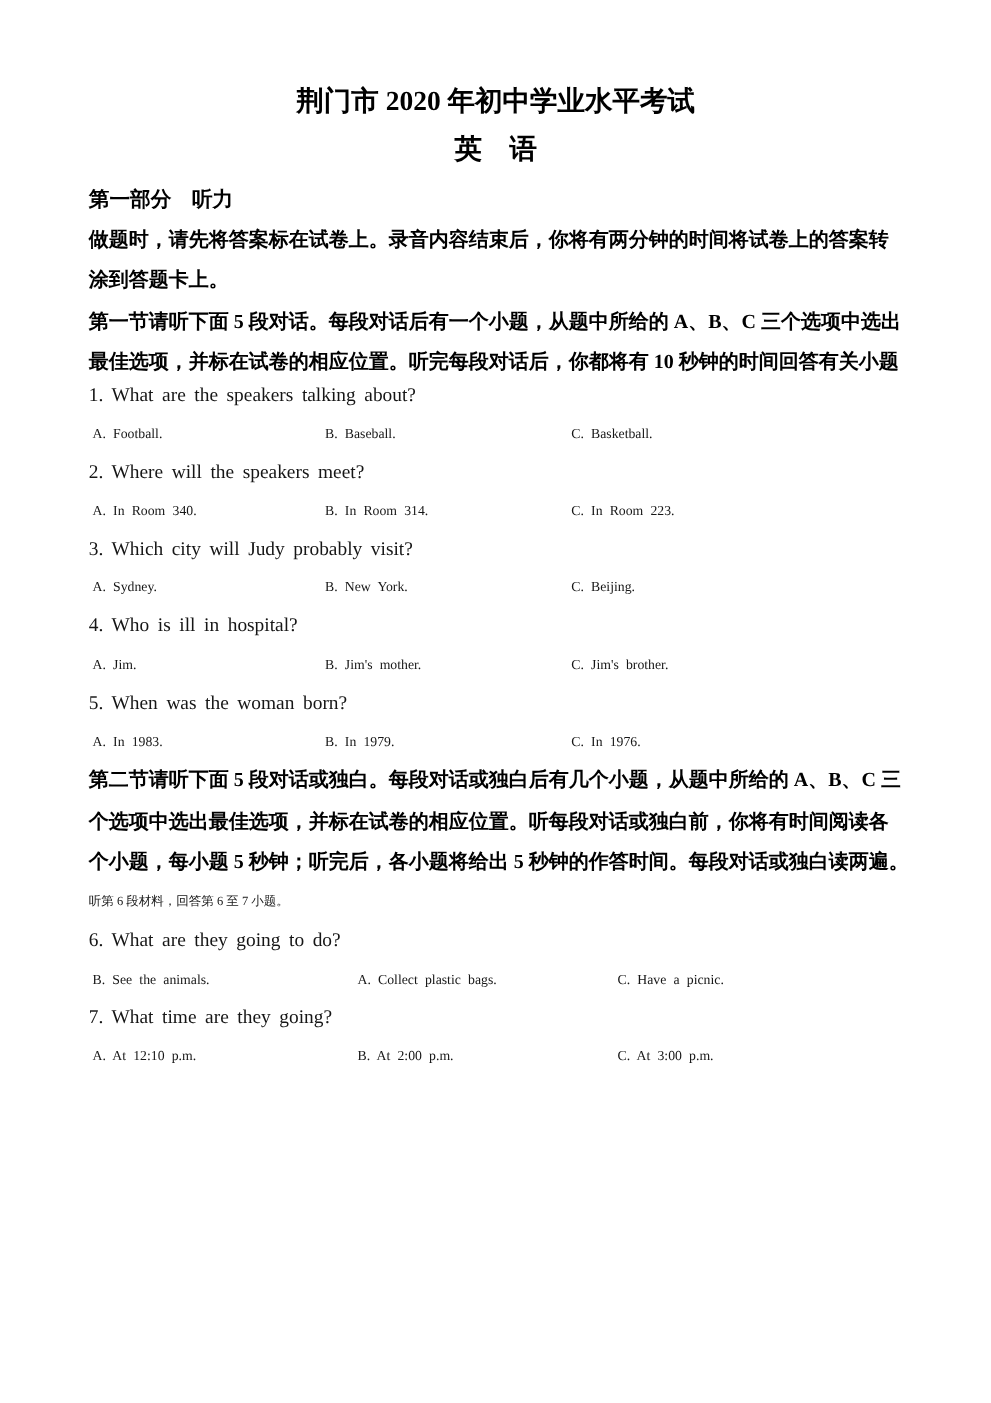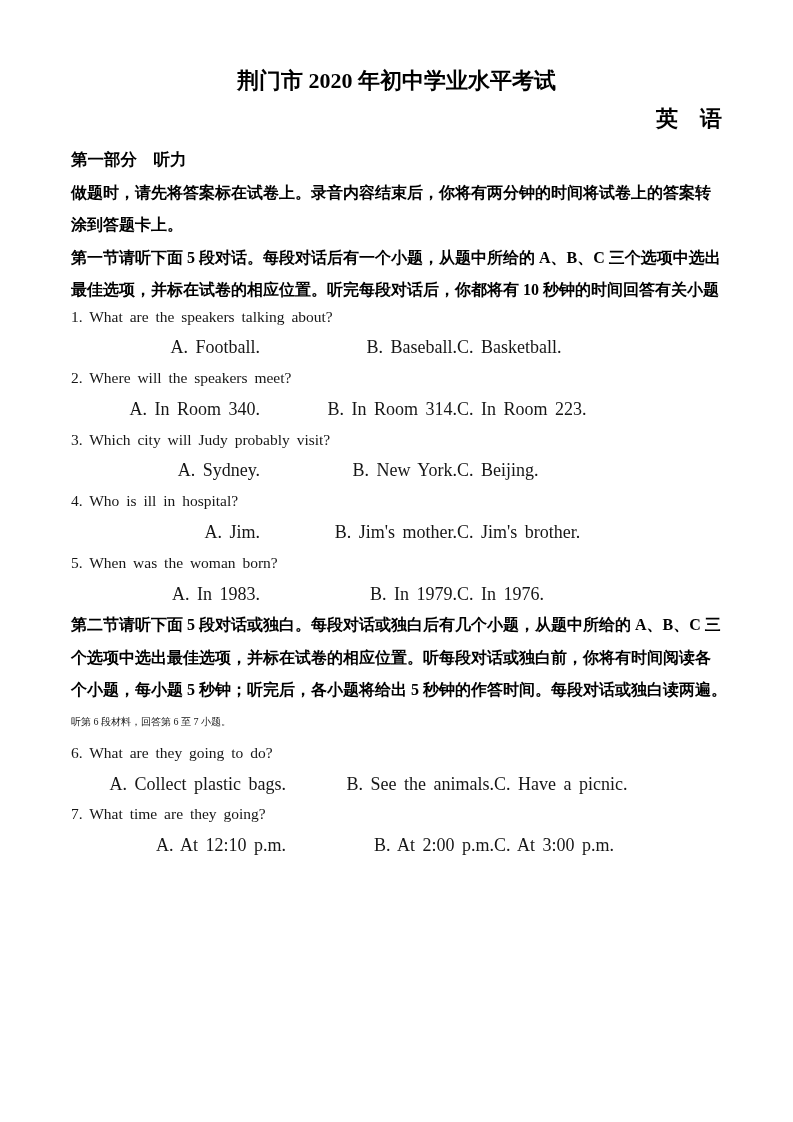--- a/index.html
+++ b/index.html
@@ -18,21 +18,21 @@
     font-family:"Liberation Serif","DejaVu Serif",serif;
     font-weight:bold;
     font-size:22px;line-height:30px;
     text-align:center;color:#000000;
     white-space:nowrap;
   }
   .doc-subtitle{
     margin:8px 0 0 0;
     font-weight:bold;
     font-size:22px;line-height:30px;
-    text-align:right;color:#000000;
+    text-align:center;color:#000000;
     white-space:nowrap;
   }
   .part-heading{
     margin-top:10px;
     font-weight:bold;
     font-size:16.5px;line-height:32.5px;
     color:#000000;
     white-space:nowrap;
   }
   .cn-line{
@@ -49,24 +49,23 @@
   }
   .q-line{
     font-size:15.5px;line-height:30.8px;
     word-spacing:3px;
     color:#161616;
     white-space:nowrap;
   }
   .opt-row{
     display:flex;
     padding-left:3px;
-    font-size:18px;line-height:30.8px;
+    font-size:11px;line-height:30.8px;
     word-spacing:3px;
     color:#161616;
-    text-align:right;
   }
   .opt{white-space:nowrap;}
   .opt-row.s1 .opt:nth-child(1){width:186px;}
   .opt-row.s1 .opt:nth-child(2){width:197px;}
   .opt-row.s2 .opt:nth-child(1){width:212px;}
   .opt-row.s2 .opt:nth-child(2){width:208px;}
   #sec1-questions{margin-top:-5px;}
 </style>
 </head>
 <body>
@@ -118,22 +117,22 @@
   <div id="sec2-instr">
       <div class="cn-line">第二节请听下面 5 段对话或独白。每段对话或独白后有几个小题，从题中所给的 A、B、C 三</div>
       <div class="cn-line">个选项中选出最佳选项，并标在试卷的相应位置。听每段对话或独白前，你将有时间阅读各</div>
       <div class="cn-line">个小题，每小题 5 秒钟；听完后，各小题将给出 5 秒钟的作答时间。每段对话或独白读两遍。</div>
     </div>
   <div id="sec2-blocks">
       <div class="material-block">
         <div class="cn-regular">听第 6 段材料，回答第 6 至 7 小题。</div>
         <div class="q-line">6. What are they going to do?</div>
         <div class="opt-row s2">
+          <span class="opt">B. See the animals.</span>
           <span class="opt">A. Collect plastic bags.</span>
-          <span class="opt">B. See the animals.</span>
           <span class="opt">C. Have a picnic.</span>
         </div>
         <div class="q-line">7. What time are they going?</div>
         <div class="opt-row s2">
           <span class="opt">A. At 12:10 p.m.</span>
           <span class="opt">B. At 2:00 p.m.</span>
           <span class="opt">C. At 3:00 p.m.</span>
         </div>
       </div>
     </div>

